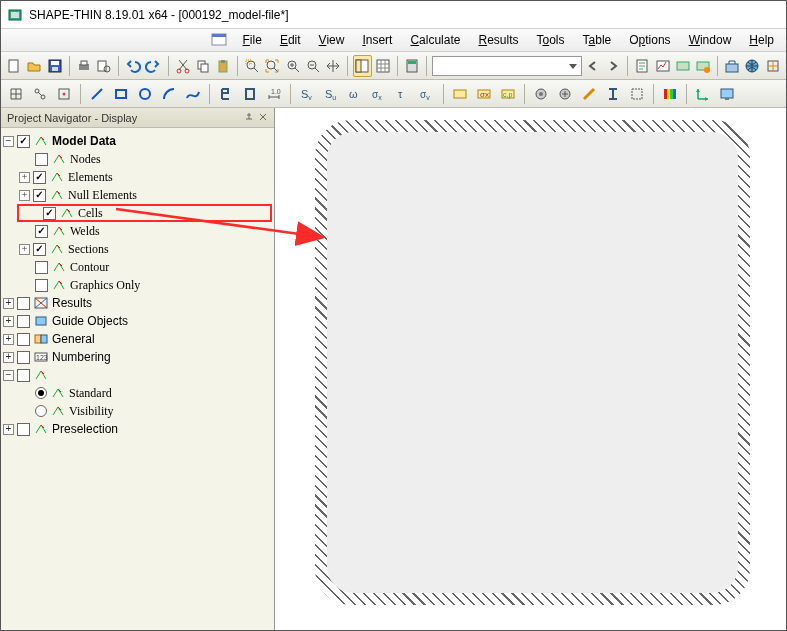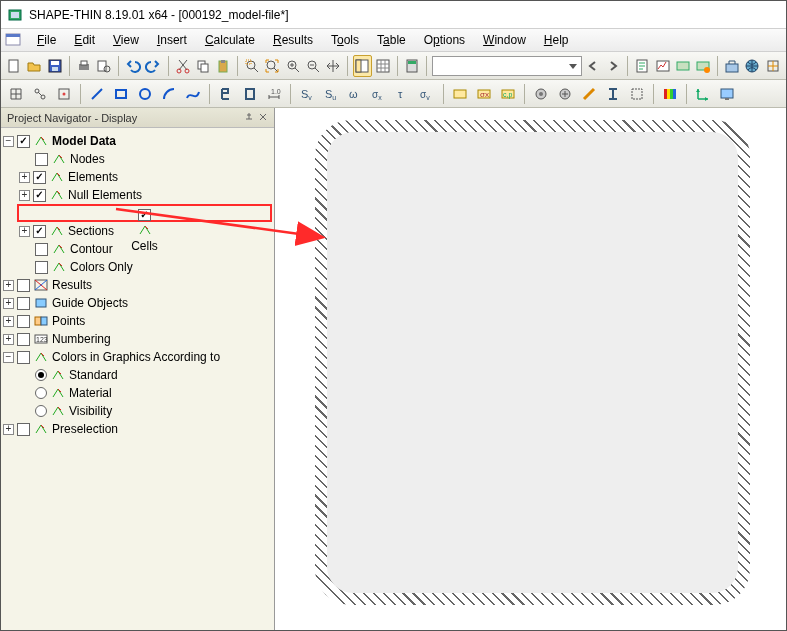--- a/index.html
+++ b/index.html
@@ -33,20 +33,21 @@
   .title-text { font-size: 12px; color: #000; }
   
   .menubar {
     height: 23px;
     background: linear-gradient(#fbfbfb, #ececec);
     display: flex;
     align-items: center;
     padding: 0 4px;
     border-bottom: 1px solid #d0d0d0;
     gap: 2px;
+    justify-content: flex-end;
   }
   .menubar .mdi-icon {
     width: 16px; height: 16px; margin-right: 6px;
   }
   .menu-item {
     padding: 2px 8px;
     cursor: default;
   }
   .menu-item u { text-decoration: underline; }
   
@@ -109,21 +110,21 @@
     justify-content: space-between;
     text-align: center;
   }
   .nav-header-icons { display: flex; gap: 4px; }
   .nav-body {
     flex: 1;
     overflow: auto;
     padding: 4px 2px;
   }
   .tree { list-style: none; margin: 0; padding: 0; }
-  .tree ul { list-style: none; margin: 0; padding-left: 16px; }
+  .tree ul { list-style: none; margin: 0; padding-left: 16px; font-family: Liberation Serif, serif; }
   .tree li { margin: 0; padding: 0; }
   .row {
     display: flex; align-items: center;
     height: 18px;
     gap: 3px;
     white-space: nowrap;
   }
   .twist {
     width: 11px; height: 11px;
     border: 1px solid #888;
@@ -151,23 +152,22 @@
   }
   .radio.on::after { content: ""; width: 6px; height: 6px; background: #000; border-radius: 50%; }
   .icn {
     width: 16px; height: 14px;
     display: inline-flex; align-items: center; justify-content: center;
   }
   .lbl { font-size: 12px; }
   .lbl.bold { font-weight: bold; }
   .highlight-box {
     border: 2px solid #ff2a2a;
-    padding: 0 2px;
+    padding: 0 8px;
     margin-left: -2px;
-    flex-direction: column;
   }
   
   .viewport {
     flex: 1;
     background: #fff;
     position: relative;
   }
   .shape {
     position: absolute;
     left: 40px; top: 12px;
@@ -635,20 +635,33 @@
                     <svg width="14" height="12">
                       <path d="M2 10L7 2l5 8" fill="none" stroke="#2a2"></path>
                       <path d="M7 2l3 3" stroke="#d22"></path>
                     </svg>
                   </span>
                   <span class="lbl">Cells</span>
                 </div>
               </li>
             <li>
                 <div class="row">
+                  <span class="twist-spacer"></span>
+                  <span class="chk checked"></span>
+                  <span class="icn">
+                    <svg width="14" height="12">
+                      <path d="M2 10L7 2l5 8" fill="none" stroke="#2a2"></path>
+                      <path d="M7 2l3 3" stroke="#d22"></path>
+                    </svg>
+                  </span>
+                  <span class="lbl">Welds</span>
+                </div>
+              </li>
+            <li>
+                <div class="row">
                   <span class="twist">+</span>
                   <span class="chk checked"></span>
                   <span class="icn">
                     <svg width="14" height="12">
                       <path d="M2 10L7 2l5 8" fill="none" stroke="#2a2"></path>
                       <path d="M7 2l3 3" stroke="#d22"></path>
                     </svg>
                   </span>
                   <span class="lbl">Sections</span>
                 </div>
@@ -669,21 +682,21 @@
             <li>
                 <div class="row">
                   <span class="twist-spacer"></span>
                   <span class="chk"></span>
                   <span class="icn">
                     <svg width="14" height="12">
                       <path d="M2 10L7 2l5 8" fill="none" stroke="#2a2"></path>
                       <path d="M7 2l3 3" stroke="#d22"></path>
                     </svg>
                   </span>
-                  <span class="lbl">Colors Only</span>
+                  <span class="lbl">Graphics Only</span>
                 </div>
               </li>
           </ul>
         </li>
         <li>
             <div class="row">
               <span class="twist">+</span>
               <span class="chk"></span>
               <span class="icn">
                 <svg width="14" height="12">
@@ -710,21 +723,21 @@
         <li>
             <div class="row">
               <span class="twist">+</span>
               <span class="chk"></span>
               <span class="icn">
                 <svg width="14" height="12">
                   <rect x="1" y="2" width="6" height="8" fill="#fc8" stroke="#a60"></rect>
                   <rect x="7" y="2" width="6" height="8" fill="#8cf" stroke="#357"></rect>
                 </svg>
               </span>
-              <span class="lbl">Points</span>
+              <span class="lbl">General</span>
             </div>
           </li>
         <li>
             <div class="row">
               <span class="twist">+</span>
               <span class="chk"></span>
               <span class="icn">
                 <svg width="14" height="12">
                   <rect x="1" y="2" width="12" height="8" fill="#fff" stroke="#555"></rect>
                   <text x="2" y="9" font-size="7" fill="#333">123</text>
@@ -736,47 +749,33 @@
         <li>
           <div class="row">
               <span class="twist">−</span>
               <span class="chk"></span>
               <span class="icn">
                 <svg width="14" height="12">
                   <path d="M2 10L7 2l5 8" fill="none" stroke="#2a2"></path>
                   <path d="M7 2l3 3" stroke="#d22"></path>
                 </svg>
               </span>
-              <span class="lbl">Colors in Graphics According to</span>
             </div>
           <ul>
             <li>
                 <div class="row">
                   <span class="twist-spacer"></span>
                   <span class="radio on"></span>
                   <span class="icn">
                     <svg width="14" height="12">
                       <path d="M2 10L7 2l5 8" fill="none" stroke="#2a2"></path>
                       <path d="M7 2l3 3" stroke="#d22"></path>
                     </svg>
                   </span>
                   <span class="lbl">Standard</span>
-                </div>
-              </li>
-            <li>
-                <div class="row">
-                  <span class="twist-spacer"></span>
-                  <span class="radio"></span>
-                  <span class="icn">
-                    <svg width="14" height="12">
-                      <path d="M2 10L7 2l5 8" fill="none" stroke="#2a2"></path>
-                      <path d="M7 2l3 3" stroke="#d22"></path>
-                    </svg>
-                  </span>
-                  <span class="lbl">Material</span>
                 </div>
               </li>
             <li>
                 <div class="row">
                   <span class="twist-spacer"></span>
                   <span class="radio"></span>
                   <span class="icn">
                     <svg width="14" height="12">
                       <path d="M2 10L7 2l5 8" fill="none" stroke="#2a2"></path>
                       <path d="M7 2l3 3" stroke="#d22"></path>

